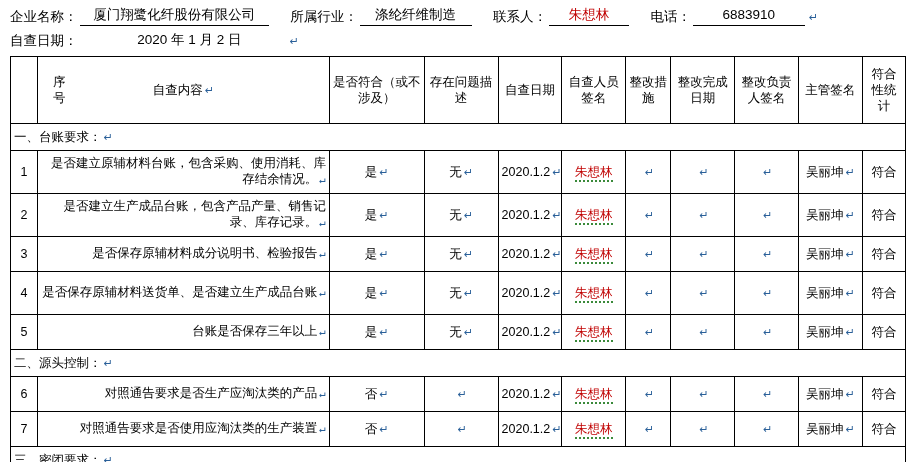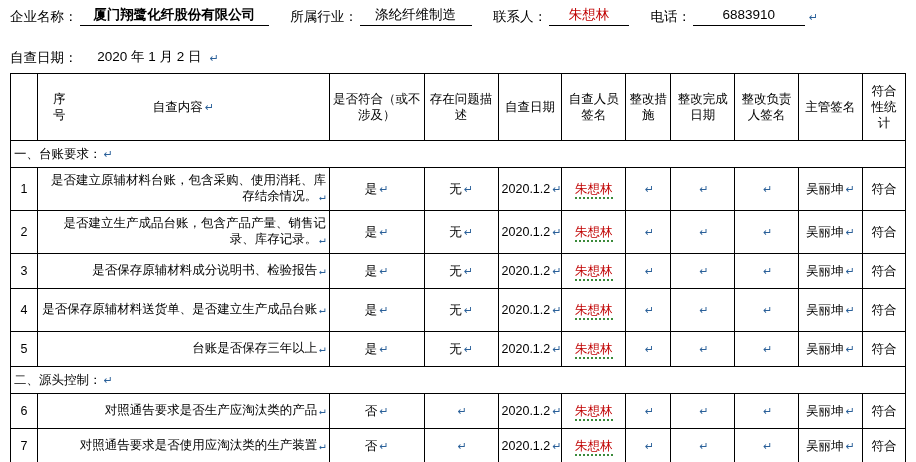--- a/index.html
+++ b/index.html
@@ -24,30 +24,30 @@
 
   
   .hdr-line {
     display: flex;
     align-items: flex-end;
     font-size: 13.5px;
     line-height: 18px;
     white-space: nowrap;
     margin-bottom: 2px;
   }
-  .hdr-line.second { margin-top: 22px; margin-bottom: 6px; }
+  .hdr-line.second { margin-top: 5px; margin-bottom: 6px; gap: 40px; }
   .fill {
     border-bottom: 1px solid #000;
     display: inline-block;
     text-align: center;
     font-size: 13.5px;
     padding: 0 4px 1px 4px;
     margin: 0 2px;
   }
-  .fill.company { width: 206px; font-weight: bold; }
+  .fill.company { width: 206px; }
   .fill.industry { width: 118px; }
   .fill.contact { width: 82px; color: #c00000; }
   .fill.phone { width: 118px; }
   .fill.date { width: 118px; border-bottom: none; text-align: right; }
   .gap-sm { display: inline-block; width: 22px; }
   .pilcrow {
     color: #2a6099;
     font-size: 11px;
     margin-left: 2px;
     vertical-align: baseline;

